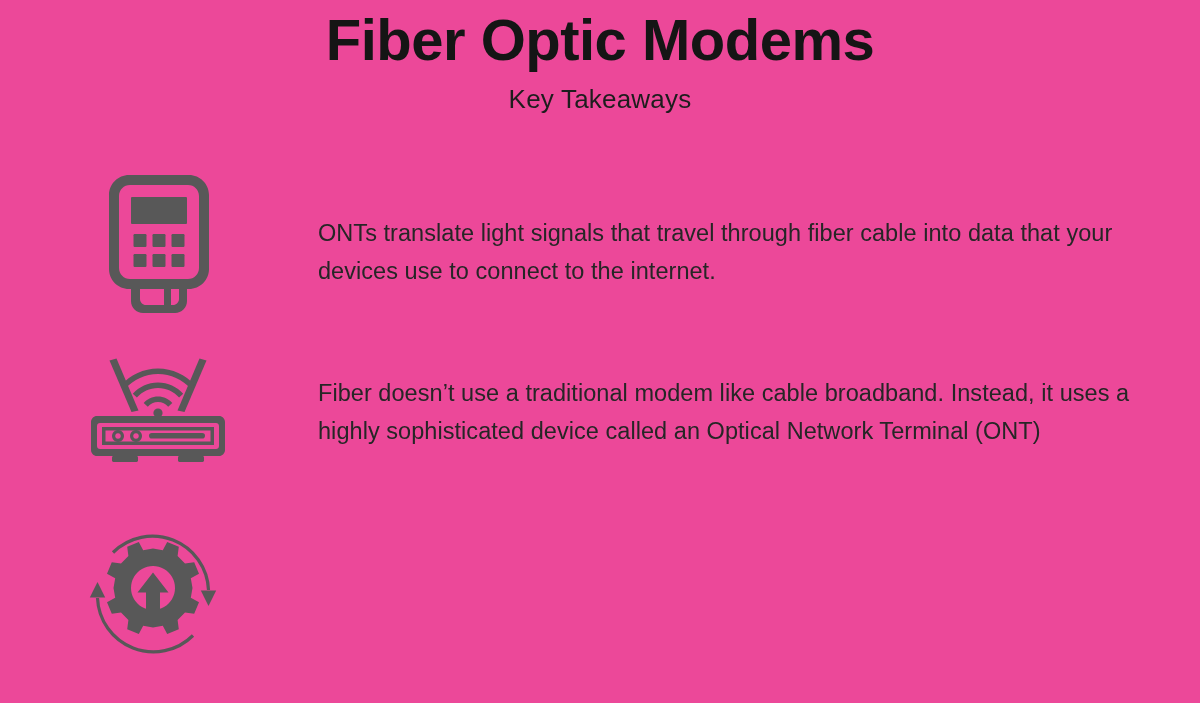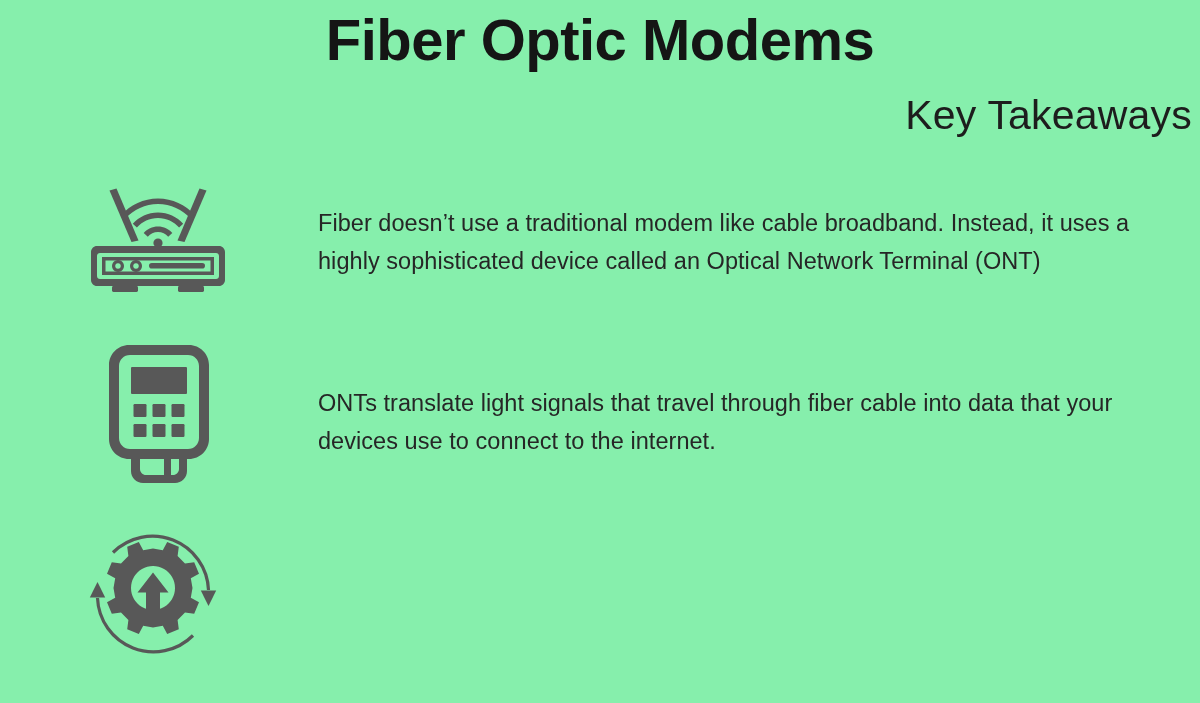--- a/index.html
+++ b/index.html
@@ -11,21 +11,21 @@
     height: 703px;
     background: #ffffff;
     font-family: "Liberation Sans", sans-serif;
     overflow: hidden;
   }
 
   .slide {
     position: relative;
     width: 1200px;
     height: 703px;
-    background: #86efac;
+    background: #ec4899;
   }
 
   
   .header {
     position: absolute;
     top: 0;
     left: 0;
     width: 1200px;
     text-align: center;
   }
@@ -35,29 +35,28 @@
     padding-top: 10px;
     font-family: "Liberation Sans", sans-serif;
     font-size: 58px;
     font-weight: 700;
     letter-spacing: -0.5px;
     color: #151515;
     line-height: 1.05;
   }
 
   .slide-subtitle {
-    margin: 8px;
+    margin: 0;
     padding-top: 14px;
     font-family: "Liberation Sans", sans-serif;
-    font-size: 41px;
+    font-size: 26px;
     font-weight: 400;
     color: #1d1d1d;
     line-height: 1.1;
     letter-spacing: 0.2px;
-    text-align: right;
   }
 
   
   .takeaways {
     position: absolute;
     top: 168px;
     left: 0;
     width: 1200px;
   }
 
@@ -113,58 +112,20 @@
 
 <div class="slide">
 
   <div class="header">
     <h1 class="slide-title">Fiber Optic Modems</h1>
     <h2 class="slide-subtitle">Key Takeaways</h2>
   </div>
 
   <div class="takeaways">
 
-    <div class="takeaway-row row-1">
-      <div class="icon-cell">
-        <span>
-          <svg width="150" height="112" viewBox="0 0 150 112" xmlns="http://www.w3.org/2000/svg">
-            <g fill="#585858">
-
-              <path d="M26.5 8.5 L33.5 6.5 L55.5 58.5 L48.5 60.0 Z"></path>
-
-              <path d="M123.5 8.5 L116.5 6.5 L94.5 58.5 L101.5 60.0 Z"></path>
-
-              <path d="M75 16.5 C60.5 16.5 47.5 22.8 38.5 32.8 L42.6 36.6 C50.6 27.7 62.2 22.1 75 22.1 C87.8 22.1 99.4 27.7 107.4 36.6 L111.5 32.8 C102.5 22.8 89.5 16.5 75 16.5 Z"></path>
-              <path d="M75 30.5 C65.0 30.5 56.0 34.9 49.8 41.8 L53.9 45.6 C59.1 39.9 66.6 36.1 75 36.1 C83.4 36.1 90.9 39.9 96.1 45.6 L100.2 41.8 C94.0 34.9 85.0 30.5 75 30.5 Z"></path>
-              <path d="M75 44.5 C69.3 44.5 64.2 47.0 60.7 50.9 L64.8 54.7 C67.3 51.9 70.9 50.1 75 50.1 C79.1 50.1 82.7 51.9 85.2 54.7 L89.3 50.9 C85.8 47.0 80.7 44.5 75 44.5 Z"></path>
-
-              <circle cx="75" cy="61" r="4.6"></circle>
-
-              <path d="M14 64 C10.7 64 8 66.7 8 70 L8 98 C8 101.3 10.7 104 14 104 L136 104 C139.3 104 142 101.3 142 98 L142 70 C142 66.7 139.3 64 136 64 Z
-                       M17 71 L133 71 C134.7 71 136 72.3 136 74 L136 94 C136 95.7 134.7 97 133 97 L17 97 C15.3 97 14 95.7 14 94 L14 74 C14 72.3 15.3 71 17 71 Z" fill-rule="evenodd"></path>
-
-              <path d="M19 75 L131 75 L131 93 L19 93 Z M22.5 78.5 L22.5 89.5 L127.5 89.5 L127.5 78.5 Z" fill-rule="evenodd"></path>
-
-              <path d="M35 78 a6 6 0 1 0 0.01 0 Z M35 81.2 a2.8 2.8 0 1 1 -0.01 0 Z" fill-rule="evenodd"></path>
-
-              <path d="M53 78 a6 6 0 1 0 0.01 0 Z M53 81.2 a2.8 2.8 0 1 1 -0.01 0 Z" fill-rule="evenodd"></path>
-
-              <rect x="66" y="81" width="56" height="5.6" rx="2.8"></rect>
-
-              <rect x="29" y="104" width="26" height="6" rx="1.4"></rect>
-              <rect x="95" y="104" width="26" height="6" rx="1.4"></rect>
-            </g>
-          </svg>
-        </span>
-      </div>
-      <div class="text-cell">
-        <p class="takeaway-text">Fiber doesn’t use a traditional modem like cable broadband. Instead, it uses a highly sophisticated device called an Optical Network Terminal (ONT)</p>
-      </div>
-    </div>
-
     <div class="takeaway-row row-2">
       <div class="icon-cell">
         <span>
           <svg width="104" height="142" viewBox="0 0 104 142" xmlns="http://www.w3.org/2000/svg">
             <g fill="#585858">
 
               <path d="M22 2 C11.0 2 2 11.0 2 22 L2 96 C2 107.0 11.0 116 22 116 L82 116 C93.0 116 102 107.0 102 96 L102 22 C102 11.0 93.0 2 82 2 Z
                        M23 12 L81 12 C87.1 12 92 16.9 92 23 L92 95 C92 101.1 87.1 106 81 106 L23 106 C16.9 106 12 101.1 12 95 L12 23 C12 16.9 16.9 12 23 12 Z" fill-rule="evenodd"></path>
 
               <rect x="24" y="24" width="56" height="27" rx="1"></rect>
@@ -182,20 +143,58 @@
                        M64 116 L72 116 L72 126 C72 129.3 69.3 132 66 132 L64 132 Z" fill-rule="evenodd"></path>
             </g>
           </svg>
         </span>
       </div>
       <div class="text-cell">
         <p class="takeaway-text">ONTs translate light signals that travel through fiber cable into data that your devices use to connect to the internet.</p>
       </div>
     </div>
 
+    <div class="takeaway-row row-1">
+      <div class="icon-cell">
+        <span>
+          <svg width="150" height="112" viewBox="0 0 150 112" xmlns="http://www.w3.org/2000/svg">
+            <g fill="#585858">
+
+              <path d="M26.5 8.5 L33.5 6.5 L55.5 58.5 L48.5 60.0 Z"></path>
+
+              <path d="M123.5 8.5 L116.5 6.5 L94.5 58.5 L101.5 60.0 Z"></path>
+
+              <path d="M75 16.5 C60.5 16.5 47.5 22.8 38.5 32.8 L42.6 36.6 C50.6 27.7 62.2 22.1 75 22.1 C87.8 22.1 99.4 27.7 107.4 36.6 L111.5 32.8 C102.5 22.8 89.5 16.5 75 16.5 Z"></path>
+              <path d="M75 30.5 C65.0 30.5 56.0 34.9 49.8 41.8 L53.9 45.6 C59.1 39.9 66.6 36.1 75 36.1 C83.4 36.1 90.9 39.9 96.1 45.6 L100.2 41.8 C94.0 34.9 85.0 30.5 75 30.5 Z"></path>
+              <path d="M75 44.5 C69.3 44.5 64.2 47.0 60.7 50.9 L64.8 54.7 C67.3 51.9 70.9 50.1 75 50.1 C79.1 50.1 82.7 51.9 85.2 54.7 L89.3 50.9 C85.8 47.0 80.7 44.5 75 44.5 Z"></path>
+
+              <circle cx="75" cy="61" r="4.6"></circle>
+
+              <path d="M14 64 C10.7 64 8 66.7 8 70 L8 98 C8 101.3 10.7 104 14 104 L136 104 C139.3 104 142 101.3 142 98 L142 70 C142 66.7 139.3 64 136 64 Z
+                       M17 71 L133 71 C134.7 71 136 72.3 136 74 L136 94 C136 95.7 134.7 97 133 97 L17 97 C15.3 97 14 95.7 14 94 L14 74 C14 72.3 15.3 71 17 71 Z" fill-rule="evenodd"></path>
+
+              <path d="M19 75 L131 75 L131 93 L19 93 Z M22.5 78.5 L22.5 89.5 L127.5 89.5 L127.5 78.5 Z" fill-rule="evenodd"></path>
+
+              <path d="M35 78 a6 6 0 1 0 0.01 0 Z M35 81.2 a2.8 2.8 0 1 1 -0.01 0 Z" fill-rule="evenodd"></path>
+
+              <path d="M53 78 a6 6 0 1 0 0.01 0 Z M53 81.2 a2.8 2.8 0 1 1 -0.01 0 Z" fill-rule="evenodd"></path>
+
+              <rect x="66" y="81" width="56" height="5.6" rx="2.8"></rect>
+
+              <rect x="29" y="104" width="26" height="6" rx="1.4"></rect>
+              <rect x="95" y="104" width="26" height="6" rx="1.4"></rect>
+            </g>
+          </svg>
+        </span>
+      </div>
+      <div class="text-cell">
+        <p class="takeaway-text">Fiber doesn’t use a traditional modem like cable broadband. Instead, it uses a highly sophisticated device called an Optical Network Terminal (ONT)</p>
+      </div>
+    </div>
+
     <div class="takeaway-row row-3">
       <div class="icon-cell">
         <span>
           <svg width="140" height="140" viewBox="0 0 140 140" xmlns="http://www.w3.org/2000/svg">
             <g fill="#585858">
 
               <g fill="none" stroke="#585858" stroke-width="3.2" stroke-linecap="butt">
                 <path d="M14.5 74 A56 56 0 0 0 110 111.5"></path>
                 <path d="M125.5 66 A56 56 0 0 0 30 28.5"></path>
               </g>

